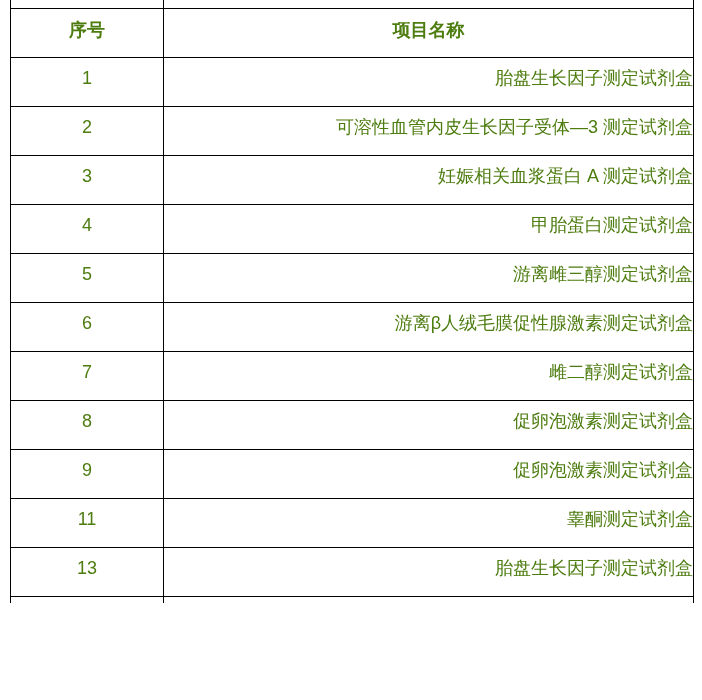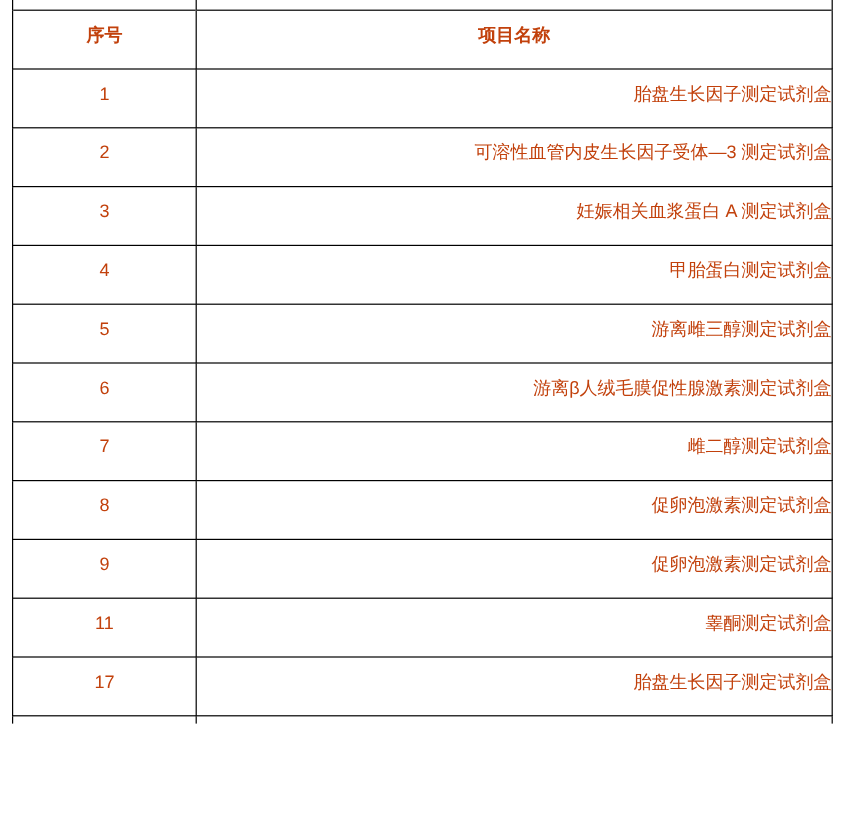--- a/index.html
+++ b/index.html
@@ -19,22 +19,22 @@
     left: 10px;
     top: 0;
     border-collapse: collapse;
     table-layout: fixed;
     width: 683px;
   }
   table.items col.c-no   { width: 153px; }
   table.items col.c-name { width: 530px; }
   table.items td, table.items th {
     border: 1px solid #000000;
-    color: #c2410c;
-    font-size: 15px;
+    color: #4d7c0f;
+    font-size: 18px;
     vertical-align: middle;
     background: #ffffff;
     overflow: hidden;
     white-space: nowrap;
     margin-left: 24px;
   }
   tr.sliver td {
     border-top: none;
     border-bottom: none;
   }
@@ -109,21 +109,21 @@
       </tr>
       <tr class="row">
         <td class="no">9</td>
         <td class="name">促卵泡激素测定试剂盒</td>
       </tr>
       <tr class="row">
         <td class="no">11</td>
         <td class="name">睾酮测定试剂盒</td>
       </tr>
       <tr class="row">
-        <td class="no">17</td>
+        <td class="no">13</td>
         <td class="name">胎盘生长因子测定试剂盒</td>
       </tr>
       <tr class="sliver sliver-bottom">
         <td></td>
         <td></td>
       </tr>
     </tbody>
   </table>
 </div>
 

